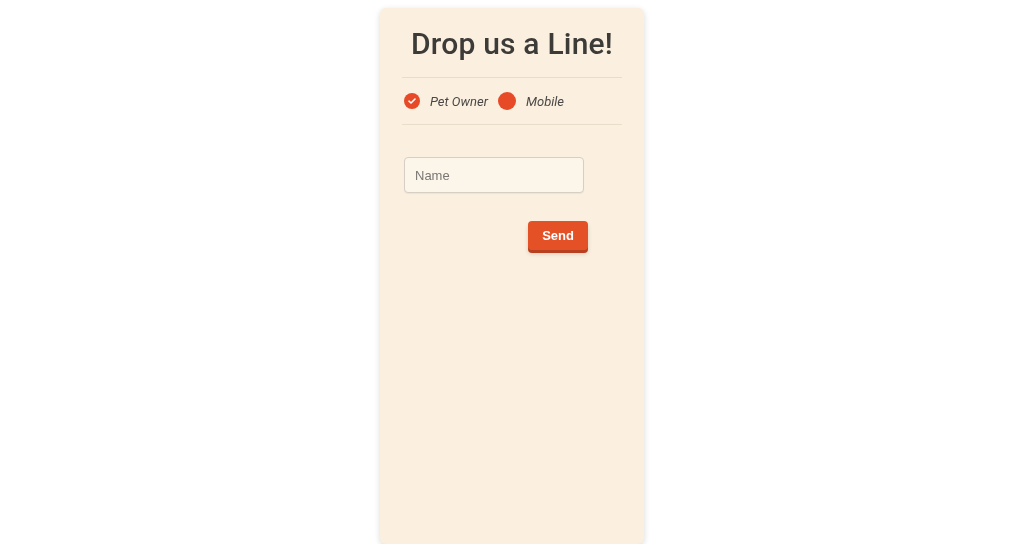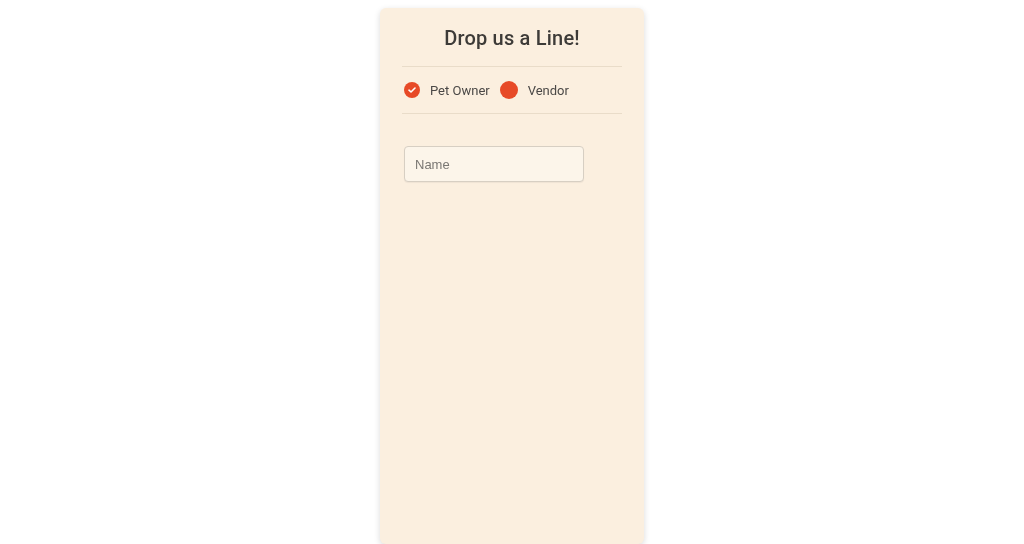--- a/index.html
+++ b/index.html
@@ -14,21 +14,21 @@
   }
   .card {
     width: 264px;
     background: #fbefdf;
     border-radius: 6px;
     box-shadow: 0 2px 6px rgba(0,0,0,0.15);
     padding: 18px 22px 16px 22px;
   }
   .title {
     text-align: center;
-    font-size: 20px;
+    font-size: 30px;
     font-weight: 500;
     color: #3d3b38;
     letter-spacing: 0.2px;
   }
   .divider {
     border: none;
     border-top: 1px solid #e9dcc9;
     margin: 16px 0 14px 0;
   }
   .radio-row {
@@ -49,20 +49,21 @@
     border-radius: 50%;
     background: #e74a27;
     display: flex;
     align-items: center;
     justify-content: center;
     flex-shrink: 0;
   }
   .radio-label {
     font-size: 13px;
     color: #4a4846;
+    font-style: italic;
   }
   .vendor-indicator {
     width: 18px;
     height: 18px;
   }
   .divider2 {
     border: none;
     border-top: 1px solid #e9dcc9;
     margin: 14px 0 16px 0;
   }
@@ -116,23 +117,26 @@
     <div class="radio-item">
       <span class="radio-indicator">
         <svg width="10" height="10" viewBox="0 0 10 10">
             <path d="M2 5.2 L4 7 L8 3" stroke="#ffffff" stroke-width="1.6" fill="none" stroke-linecap="round" stroke-linejoin="round"></path>
           </svg>
       </span>
       <span class="radio-label">Pet Owner</span>
     </div>
     <div class="radio-item">
       <span class="radio-indicator vendor-indicator"></span>
-      <span class="radio-label">Vendor</span>
+      <span class="radio-label">Mobile</span>
     </div>
   </div>
 
   <hr class="divider2">
 
   <div class="fields">
     <input class="input" type="text" placeholder="Name" style="">
   </div>
 
+  <div class="actions">
+    <button class="send-btn">Send</button>
+  </div>
 </div>
 
 </body></html>

